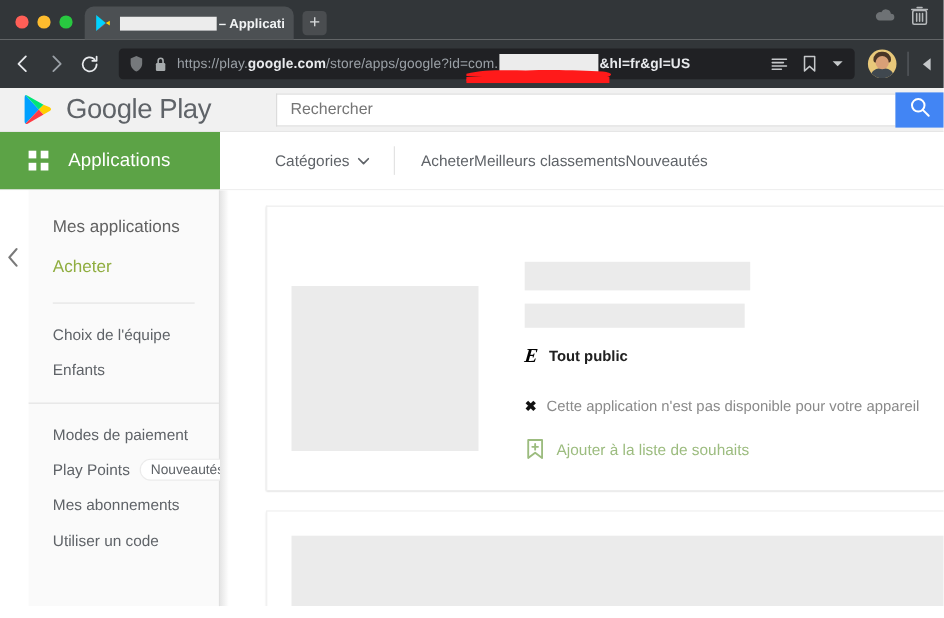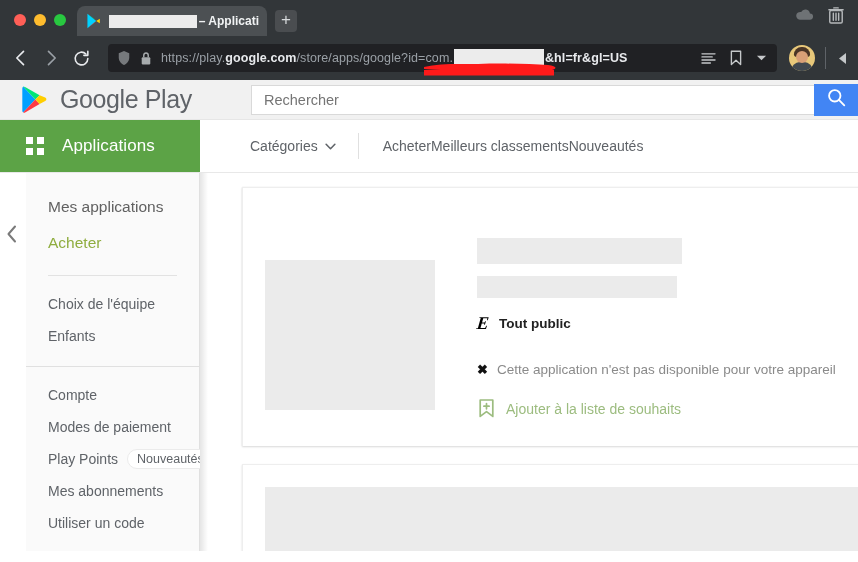--- a/index.html
+++ b/index.html
@@ -639,21 +639,20 @@
         </span>
       </div>
 
       <div class="sidebar">
         <div class="side-item big">Mes applications</div>
         <div class="side-item active">Acheter</div>
         <div class="side-div"></div>
         <div class="side-item">Choix de l'équipe</div>
         <div class="side-item">Enfants</div>
         <div class="side-group-top">
-          <div class="side-item">Compte</div>
           <div class="side-item">Modes de paiement</div>
           <div class="side-item">
             <span>Play Points</span>
             <span class="badge">Nouveautés</span>
           </div>
           <div class="side-item">Mes abonnements</div>
           <div class="side-item">Utiliser un code</div>
 
         </div>
       </div>

